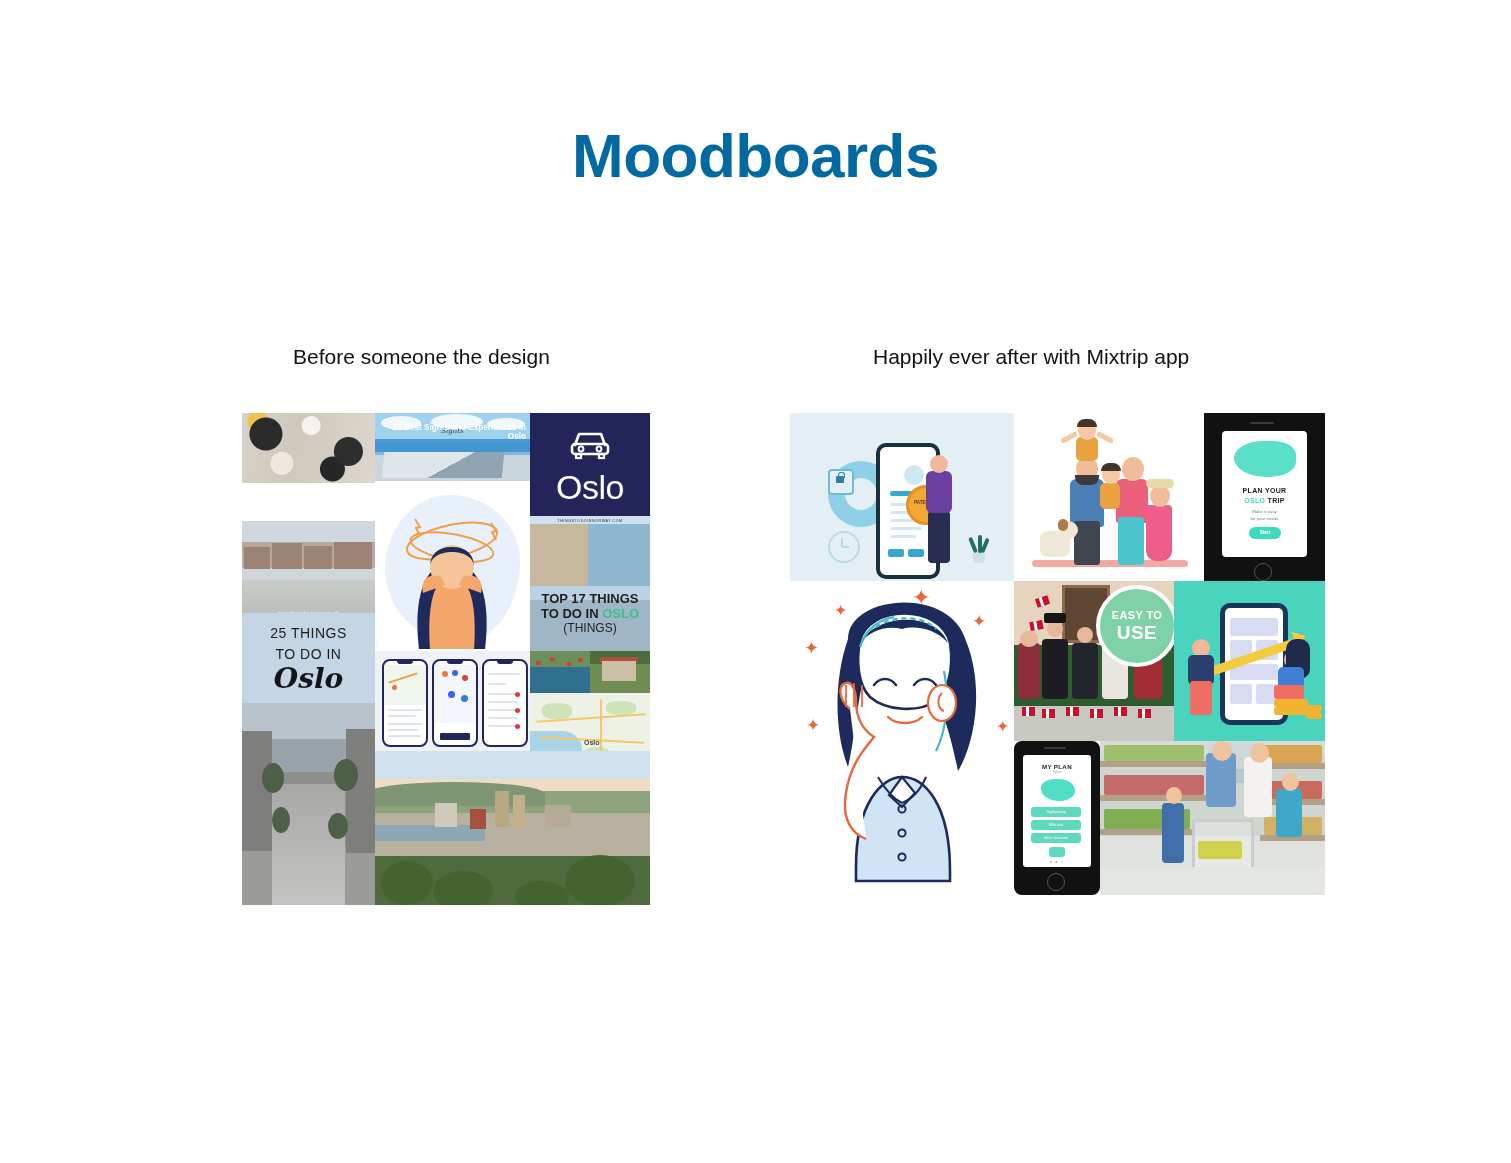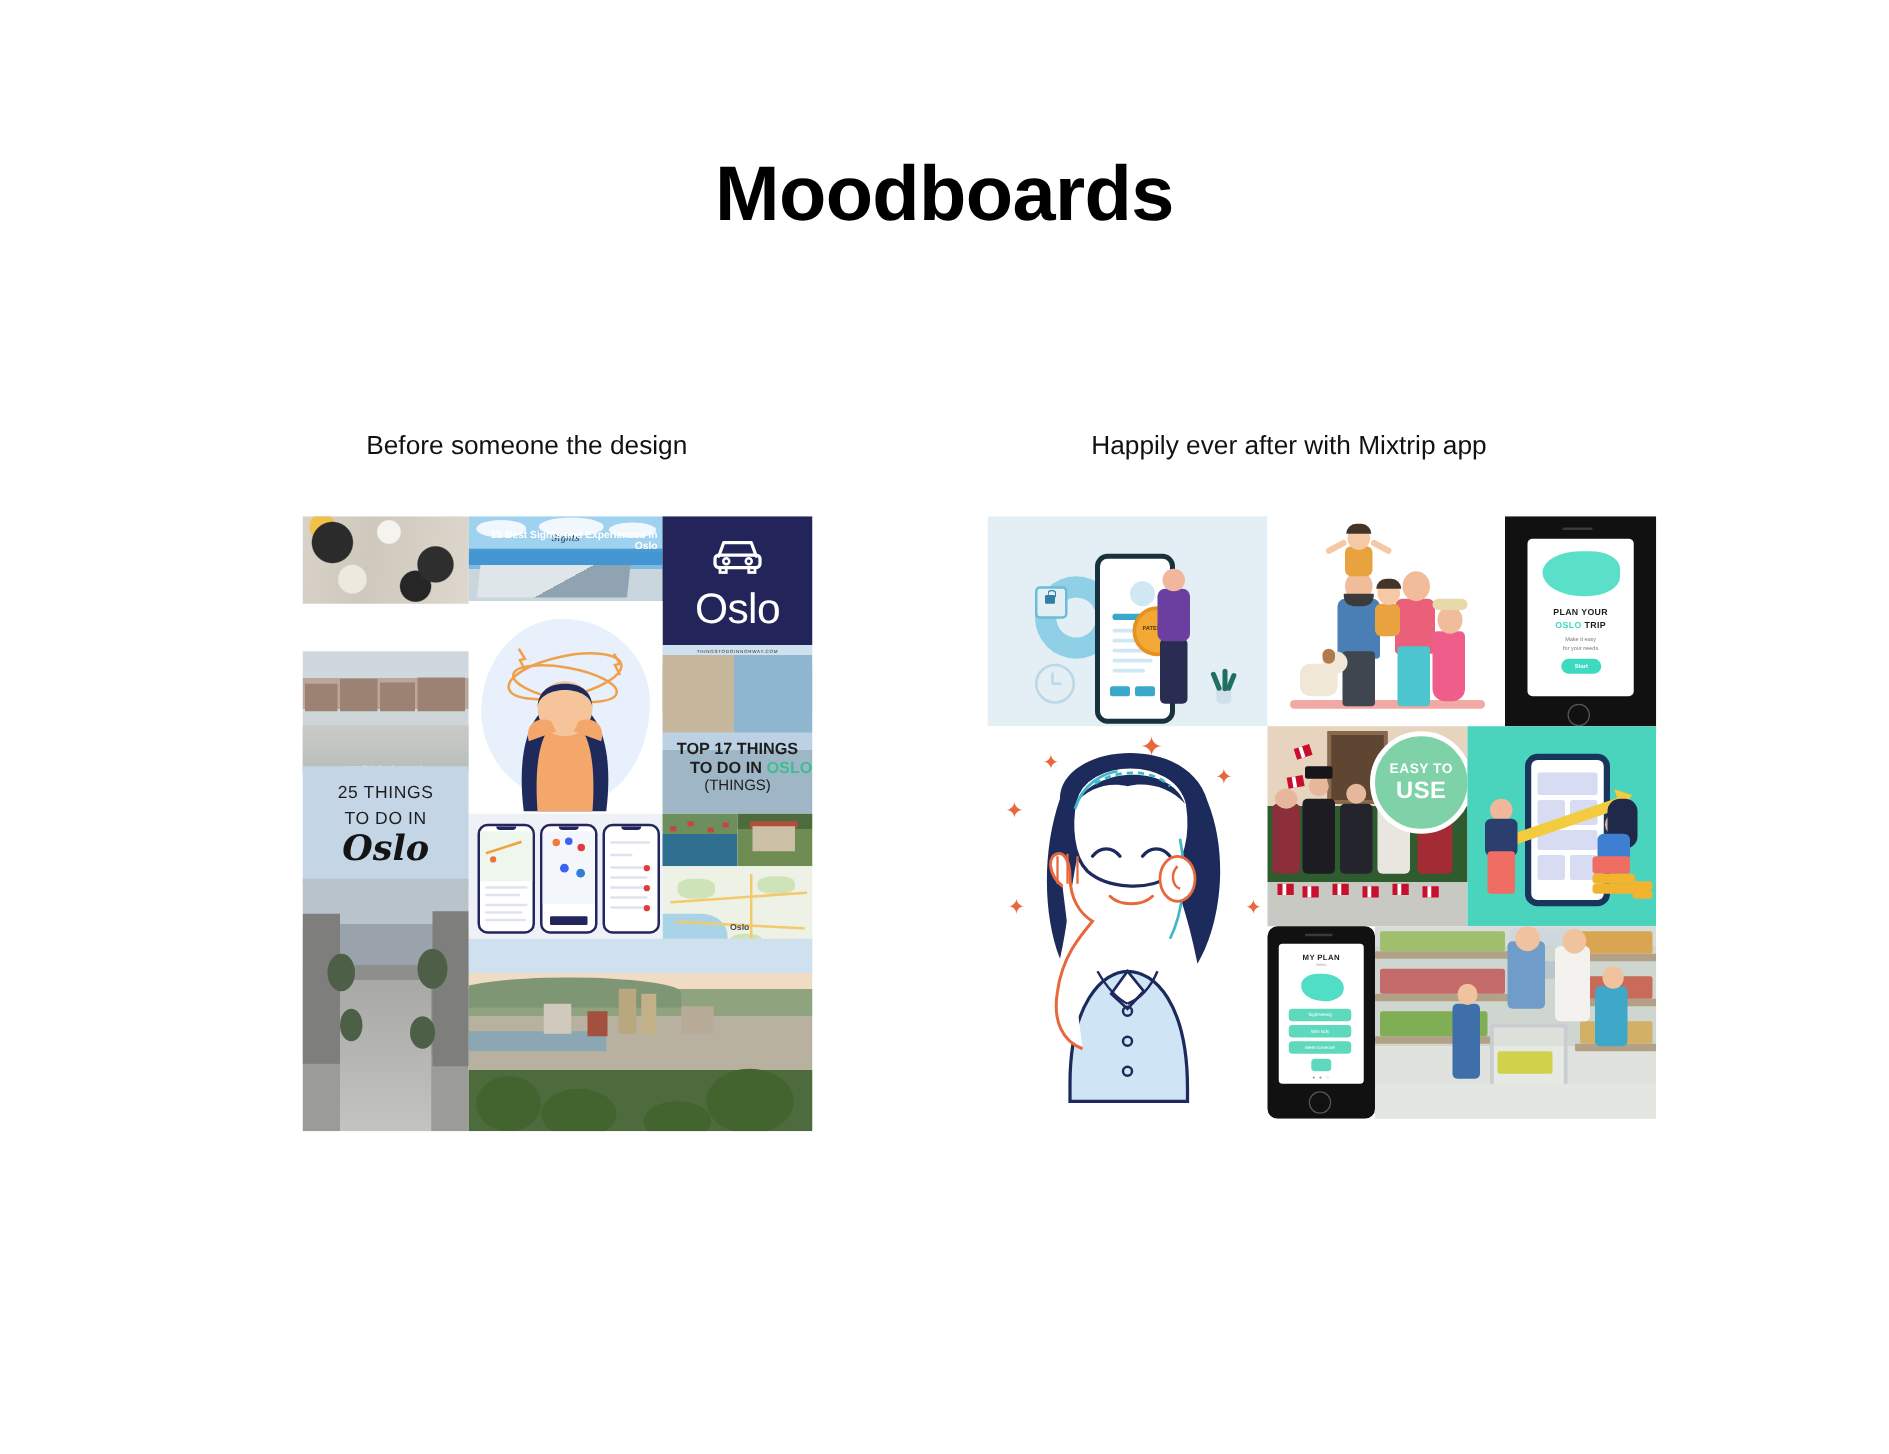--- a/index.html
+++ b/index.html
@@ -4,21 +4,21 @@
 <style>
   html,body{margin:0;padding:0;}
   body{
     width:1511px;height:1163px;background:#ffffff;
     font-family:"Liberation Sans", sans-serif;
     -webkit-font-smoothing:antialiased;
     position:relative;overflow:hidden;
   }
   .page-title{
     position:absolute;left:0;top:120px;width:1511px;text-align:center;
-    font-size:62px;font-weight:bold;color:#000000;letter-spacing:-0.5px;
+    font-size:62px;font-weight:bold;color:#0369a1;letter-spacing:-0.5px;
   }
   .caption{
     position:absolute;font-size:21px;color:#111111;font-weight:400;white-space:nowrap;
   }
   #cap-left{left:293px;top:345px;}
   #cap-right{left:873px;top:345px;}
 
   .board{position:absolute;overflow:hidden;}
   #board-left{left:242px;top:413px;width:408px;height:492px;}
   #board-right{left:790px;top:413px;width:535px;height:482px;}
@@ -85,21 +85,21 @@
   
   #l-dizzy{left:133px;top:68px;width:155px;height:170px;background:#ffffff;}
   #l-dizzy .blob{position:absolute;left:10px;top:14px;width:135px;height:148px;background:#e8f0fb;border-radius:48% 52% 44% 56%/50% 45% 55% 50%;}
 
   
   #l-top10{left:288px;top:103px;width:120px;height:135px;
     background:linear-gradient(180deg,#cfe0ee 0 12%, #a7bfa0 12% 40%, #bcd2e4 40% 62%, #9fb6c6 62% 100%);}
   #l-top10 .hdr{left:0;top:3px;width:120px;text-align:center;font-size:3.6px;color:#2b2b2b;letter-spacing:.6px;}
   #l-top10 .split{position:absolute;left:0;top:8px;width:120px;height:62px;background:linear-gradient(90deg,#c6b79d 0 48%, #8fb7cf 48% 100%);}
   #l-top10 .t1{left:0;top:76px;width:120px;text-align:center;font-size:13px;color:#1e1e1e;font-weight:700;}
-  #l-top10 .t2{left:0;top:91px;width:120px;text-align:right;font-size:13px;color:#1e1e1e;font-weight:700;}
+  #l-top10 .t2{left:0;top:91px;width:120px;text-align:center;font-size:13px;color:#1e1e1e;font-weight:700;}
   #l-top10 .t2 em{font-style:normal;color:#3fbf8f;}
   #l-top10 .t3{left:0;top:106px;width:120px;text-align:center;font-size:12px;color:#1e1e1e;font-weight:400;}
 
   
   #l-phones{left:133px;top:238px;width:155px;height:100px;background:#eef1f6;}
   .mini-phone{position:absolute;top:8px;width:42px;height:84px;background:#ffffff;border:2px solid #23265c;border-radius:8px;overflow:hidden;}
   .mini-phone .notch{position:absolute;left:13px;top:0;width:16px;height:3px;background:#23265c;border-radius:0 0 3px 3px;}
   .mini-row{position:absolute;left:4px;height:2.4px;background:#dfe3ee;border-radius:1px;}
   .mini-dot{position:absolute;border-radius:50%;}
   .mini-bar{position:absolute;height:3px;border-radius:1px;}

